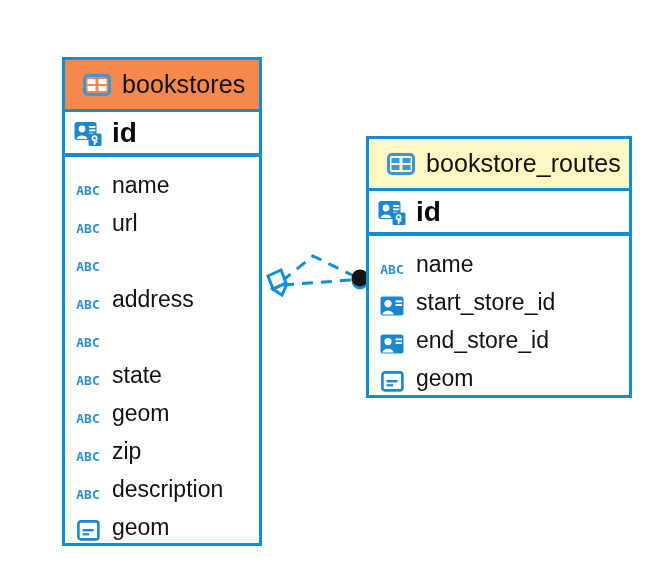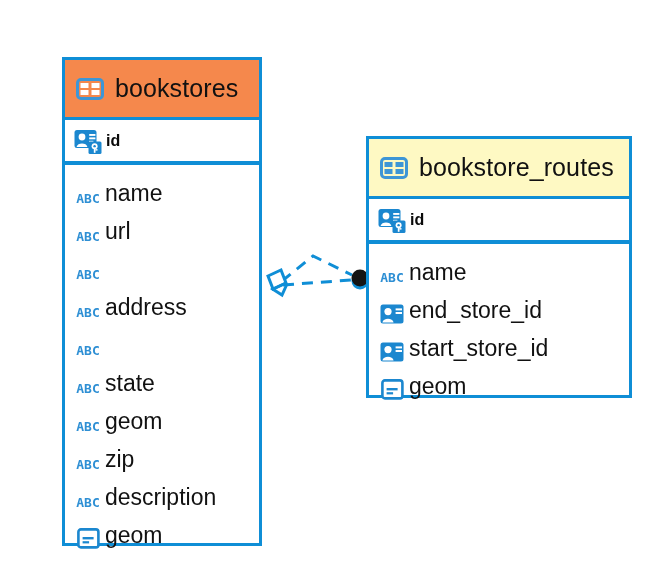--- a/index.html
+++ b/index.html
@@ -14,50 +14,50 @@
 
   .entity{
     position:absolute;
     box-sizing:border-box;
     border:3px solid var(--edge,#0F8ED6);
     background:#ffffff;
     z-index:3;
   }
   .ent-header{
     box-sizing:border-box;
-    height:60px;
+    height:52px;
     display:flex;align-items:center;
-    padding-left:11px;
+    padding-left:18px;
     border-bottom:3px solid var(--edge,#0F8ED6);
   }
   .ent-header .ttl{
     font-size:25px;color:#111111;
     margin-left:11px;letter-spacing:.1px;
     white-space:nowrap;
   }
   .pk-row{
     box-sizing:border-box;
     height:45px;
     display:flex;align-items:center;
     padding-left:9px;
     border-bottom:4px solid var(--edge,#0F8ED6);
   }
   .pk-row .lbl{
-    font-size:16px;font-weight:bold;color:#0a0a0a;
-    margin-left:4px;white-space:nowrap;
+    font-size:28px;font-weight:bold;color:#0a0a0a;
+    margin-left:10px;white-space:nowrap;
   }
   .attrs{padding:4px 0 6px 0;}
   .attr{
     height:38px;
     display:flex;align-items:flex-end;
     padding-left:10px;
   }
   .attr .lbl{
     font-size:23px;color:#111111;
-    margin-left:4px;white-space:nowrap;
+    margin-left:11px;white-space:nowrap;
   }
 
   
   .ico{display:inline-flex;align-items:center;justify-content:center;flex:0 0 auto;}
   .ico svg{display:block;}
 
   
   .abc{
     width:26px;height:16px;
     font-family:"DejaVu Sans Mono","Liberation Mono",monospace;
@@ -233,34 +233,34 @@
       <div class="attr">
         <span class="ico" style="width:26px;">
           <svg width="24" height="20" viewBox="0 0 24 20">
             <rect x="0.5" y="0.5" width="23" height="19" rx="2.5" ry="2.5" fill="#1B87CF"></rect>
             <circle cx="8" cy="7.6" r="3.6" fill="#ffffff"></circle>
             <path d="M 2.4 18.6 C 3.2 13.6 12.8 13.6 13.6 18.6 Z" fill="#ffffff"></path>
             <rect x="15.6" y="4.4" width="6.4" height="2" fill="#ffffff"></rect>
             <rect x="15.6" y="8" width="6.4" height="2" fill="#ffffff"></rect>
           </svg>
         </span>
-        <span class="lbl">end_store_id</span>
+        <span class="lbl">start_store_id</span>
       </div>
 
       <div class="attr">
         <span class="ico" style="width:26px;">
           <svg width="24" height="20" viewBox="0 0 24 20">
             <rect x="0.5" y="0.5" width="23" height="19" rx="2.5" ry="2.5" fill="#1B87CF"></rect>
             <circle cx="8" cy="7.6" r="3.6" fill="#ffffff"></circle>
             <path d="M 2.4 18.6 C 3.2 13.6 12.8 13.6 13.6 18.6 Z" fill="#ffffff"></path>
             <rect x="15.6" y="4.4" width="6.4" height="2" fill="#ffffff"></rect>
             <rect x="15.6" y="8" width="6.4" height="2" fill="#ffffff"></rect>
           </svg>
         </span>
-        <span class="lbl">start_store_id</span>
+        <span class="lbl">end_store_id</span>
       </div>
 
       <div class="attr">
         <span class="ico" style="width:26px;">
           <svg width="23" height="21" viewBox="0 0 23 21">
             <rect x="1.4" y="1.4" width="20" height="18" rx="2.5" ry="2.5" fill="#ffffff" stroke="#1B87CF" stroke-width="2.6"></rect>
             <rect x="5.6" y="9" width="11" height="2.4" fill="#1B87CF"></rect>
             <rect x="5.6" y="13.2" width="6.5" height="2.2" fill="#1B87CF"></rect>
           </svg>
         </span>

